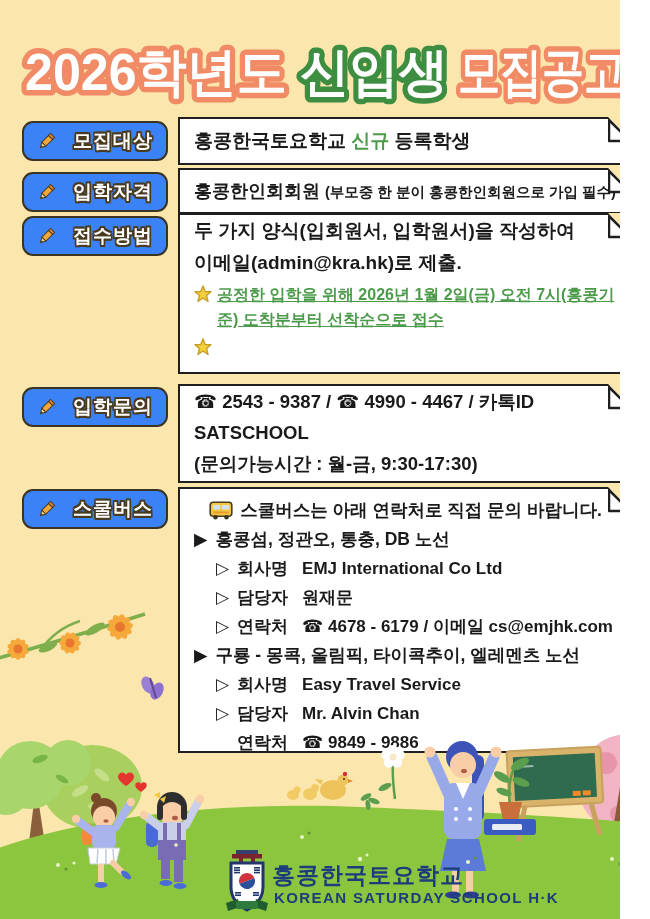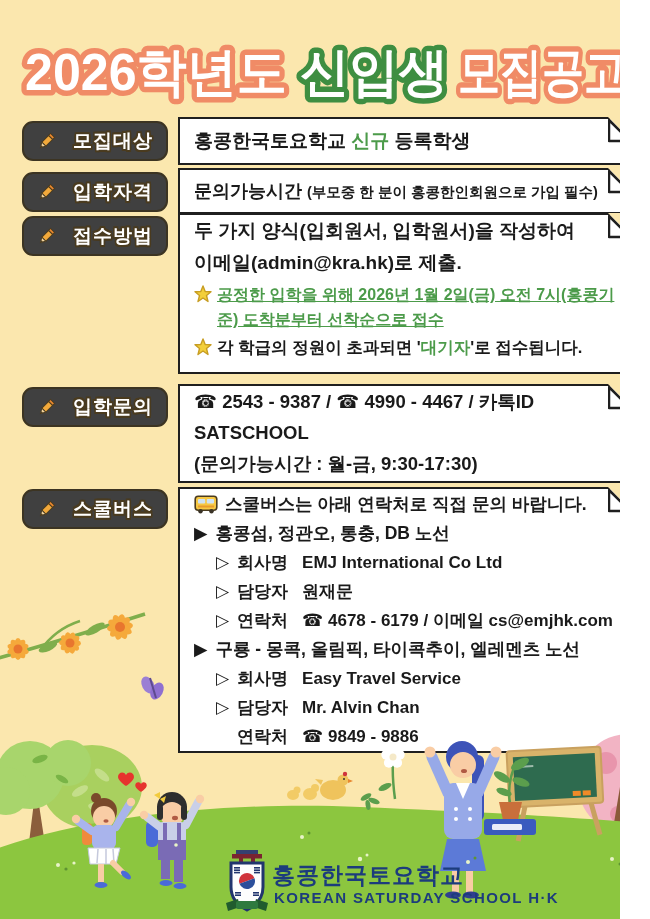--- a/index.html
+++ b/index.html
@@ -6,21 +6,21 @@
   body { width:650px; height:919px; font-family:"Liberation Sans","DejaVu Sans",sans-serif; }
   .page { position:relative; width:620px; height:919px; background:#FBE7AE; overflow:hidden; }
 
   
   .title-svg { position:absolute; left:0; top:16px; }
   .title-svg text { font-family:"Liberation Sans","DejaVu Sans",sans-serif; font-weight:bold;
                     font-size:52px; fill:#ffffff; paint-order:stroke; stroke-linejoin:round; }
 
   
   .label-btn { position:absolute; left:22px; width:146px; height:40px;
-               background:#404040; border:2.5px solid #3C3422; border-radius:11px;
+               background:#3b82f6; border:2.5px solid #3C3422; border-radius:11px;
                display:flex; align-items:center; justify-content:center; gap:17px; }
   .label-btn .txt { font-size:19px; font-weight:bold; color:#ffffff; letter-spacing:1px;
         text-shadow:-1.6px -1.6px 0 #4A3B1F, 1.6px -1.6px 0 #4A3B1F, -1.6px 1.6px 0 #4A3B1F,
                      1.6px 1.6px 0 #4A3B1F, 0 -1.8px 0 #4A3B1F, 0 1.8px 0 #4A3B1F,
                     -1.8px 0 0 #4A3B1F, 1.8px 0 0 #4A3B1F; }
 
   
   .note-box { position:absolute; left:178px; width:455px; background:#ffffff;
               border:2.5px solid #1F1F1F; }
   .fold { position:absolute; top:-2.5px; right:-2.5px; width:26px; height:26px; }
@@ -31,22 +31,22 @@
   .big-line { font-size:19px; line-height:32px; }
   .note-small { font-size:14.5px; }
 
   .star-row { display:flex; gap:5px; align-items:flex-start; margin-top:3px; }
   .star-row .star { flex:0 0 18px; margin-top:3px; }
   .deadline { font-size:16px; line-height:25px; color:#4C9B4A; text-decoration:underline; }
   .waitlist { font-size:16.5px; line-height:25px; }
 
   .inq-line { font-size:18.5px; line-height:31px; }
 
-  .bus-intro { display:flex; align-items:center; gap:7px;
-               font-size:17.5px; line-height:30px; }
+  .bus-intro { display:flex; align-items:center; justify-content:center; gap:7px;
+               font-size:17.5px; line-height:30px;margin-top:6px; }
   .route-title { display:flex; gap:8px; font-size:17.5px; line-height:29px; }
   .route-detail { display:flex; gap:8px; font-size:17px; line-height:29px; margin-left:22px; }
   .route-detail .lbl { margin-right:6px; }
   .bullet { flex:0 0 auto; }
   .bullet.hidden { visibility:hidden; }
 
   
   .illustration { position:absolute; left:0; top:559px; }
   .school-ko { position:absolute; left:272px; top:860px; font-size:23px; font-weight:bold;
                color:#1C3C7C; letter-spacing:1px; }
@@ -129,21 +129,21 @@
       <span><span>홍콩한국토요학교 </span><span class="green">신규</span><span> 등록학생</span></span>
     </div>
     <svg class="fold" viewBox="0 0 26 26">
       <polygon points="0,0 26,0 26,26" fill="#FBE7AE"></polygon>
       <polygon points="1,3 22,24 1,24" fill="#ffffff" stroke="#1F1F1F" stroke-width="2.5" stroke-linejoin="round"></polygon>
     </svg>
   </div>
 
   <div class="note-box" style="top:168px;height:46px">
     <div class="box-inner vcenter">
-      <span style="font-size:18px"><span>문의가능시간 </span><span class="note-small">(부모중 한 분이 홍콩한인회원으로 가입 필수)</span></span>
+      <span style="font-size:18px"><span>홍콩한인회회원 </span><span class="note-small">(부모중 한 분이 홍콩한인회원으로 가입 필수)</span></span>
     </div>
     <svg class="fold" viewBox="0 0 26 26">
       <polygon points="0,0 26,0 26,26" fill="#FBE7AE"></polygon>
       <polygon points="1,3 22,24 1,24" fill="#ffffff" stroke="#1F1F1F" stroke-width="2.5" stroke-linejoin="round"></polygon>
     </svg>
   </div>
 
   <div class="note-box" style="top:213px;height:161px">
     <div class="box-inner">
       <div class="big-line">두 가지 양식(입회원서, 입학원서)을 작성하여</div>
@@ -151,21 +151,20 @@
       <div class="star-row">
         <svg class="star" width="18" height="18" viewBox="0 0 18 18">
           <polygon points="9,1 11.2,6.5 17,6.8 12.5,10.5 14,16.5 9,13 4,16.5 5.5,10.5 1,6.8 6.8,6.5" fill="#F3CF3A" stroke="#C79D23" stroke-width="1.4" stroke-linejoin="round"></polygon>
         </svg>
         <span class="deadline">공정한 입학을 위해 2026년 1월 2일(금) 오전 7시(홍콩기준) 도착분부터 선착순으로 접수</span>
       </div>
       <div class="star-row">
         <svg class="star" width="18" height="18" viewBox="0 0 18 18">
           <polygon points="9,1 11.2,6.5 17,6.8 12.5,10.5 14,16.5 9,13 4,16.5 5.5,10.5 1,6.8 6.8,6.5" fill="#F3CF3A" stroke="#C79D23" stroke-width="1.4" stroke-linejoin="round"></polygon>
         </svg>
-        <span class="waitlist"><span>각 학급의 정원이 초과되면 '</span><span class="green">대기자</span><span>'로 접수됩니다.</span></span>
       </div>
     </div>
     <svg class="fold" viewBox="0 0 26 26">
       <polygon points="0,0 26,0 26,26" fill="#FBE7AE"></polygon>
       <polygon points="1,3 22,24 1,24" fill="#ffffff" stroke="#1F1F1F" stroke-width="2.5" stroke-linejoin="round"></polygon>
     </svg>
   </div>
 
   <div class="note-box" style="top:384px;height:99px">
     <div class="box-inner">

